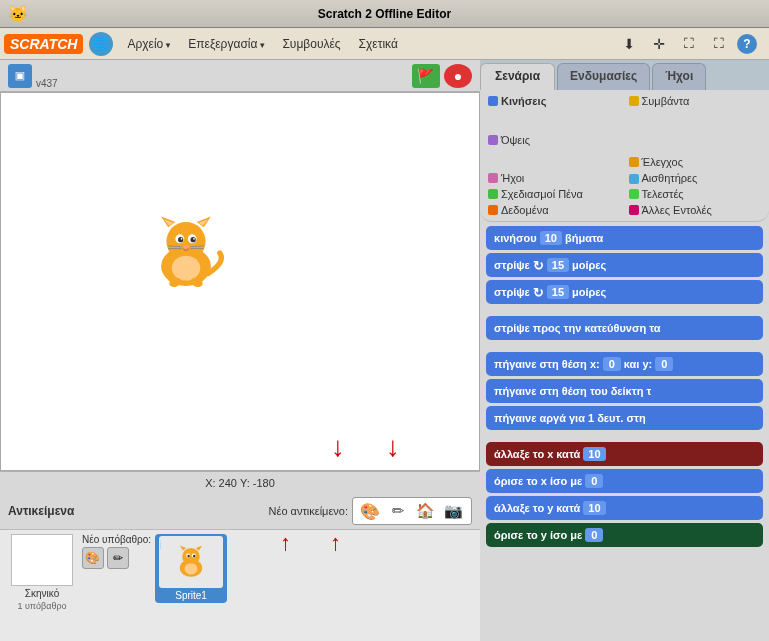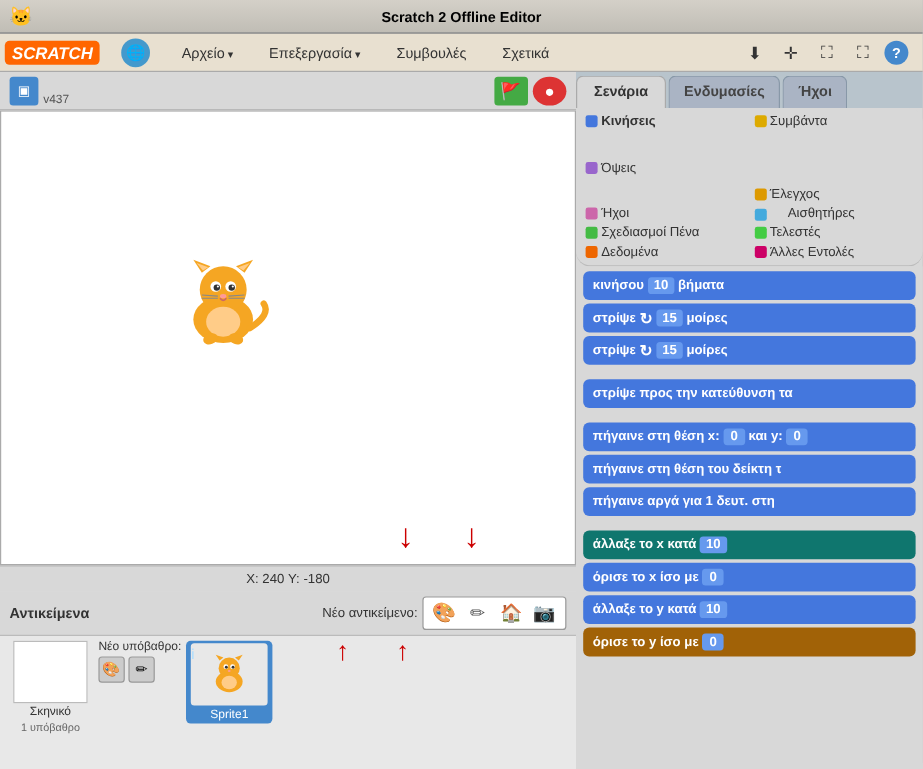--- a/index.html
+++ b/index.html
@@ -32,21 +32,21 @@
       font-size: 16px;
     }
     
     #menu-bar {
       height: 32px;
       background: #e8e0d0;
       display: flex;
       align-items: center;
       padding: 0 4px;
       border-bottom: 1px solid #aaa;
-      gap: 14px;
+      gap: 2px;
     }
     .scratch-logo {
       background: #ff6600;
       color: white;
       font-weight: bold;
       font-size: 14px;
       padding: 2px 6px;
       border-radius: 4px;
       margin-right: 4px;
       font-style: italic;
@@ -537,21 +537,21 @@
         <span class="block-cat-label" style="font-size:11px;color:#333;">Όψεις</span>
       </div>
       <div class="block-cat" style="display:flex;align-items:center;gap:3px;cursor:pointer;margin-top:45px;">
         <div class="block-cat-color" style="background:#dd9900;width:10px;height:10px;border-radius:2px;"></div>
         <span class="block-cat-label" style="font-size:11px;color:#333;">Έλεγχος</span>
       </div>
       <div class="block-cat" style="display:flex;align-items:center;gap:3px;cursor:pointer;">
         <div class="block-cat-color" style="background:#cc66aa;width:10px;height:10px;border-radius:2px;"></div>
         <span class="block-cat-label" style="font-size:11px;color:#333;">Ήχοι</span>
       </div>
-      <div class="block-cat" style="display:flex;align-items:flex-end;gap:18px;cursor:pointer;">
+      <div class="block-cat" style="display:flex;align-items:flex-end;gap:3px;cursor:pointer;">
         <div class="block-cat-color" style="background:#44aadd;width:10px;height:10px;border-radius:2px;"></div>
         <span class="block-cat-label" style="font-size:11px;color:#333;">Αισθητήρες</span>
       </div>
       <div class="block-cat" style="display:flex;align-items:center;gap:3px;cursor:pointer;">
         <div class="block-cat-color" style="background:#44bb44;width:10px;height:10px;border-radius:2px;"></div>
         <span class="block-cat-label" style="font-size:11px;color:#333;">Σχεδιασμοί Πένα</span>
       </div>
       <div class="block-cat" style="display:flex;align-items:center;gap:3px;cursor:pointer;">
         <div class="block-cat-color" style="background:#44cc44;width:10px;height:10px;border-radius:2px;"></div>
         <span class="block-cat-label" style="font-size:11px;color:#333;">Τελεστές</span>
@@ -607,36 +607,36 @@
       <div class="scratch-block motion" style="background:#4477dd;display:flex;align-items:center;padding:4px 8px;border-radius:5px;cursor:pointer;font-size:11px;font-weight:bold;color:white;min-height:24px;overflow:hidden;white-space:nowrap;">
         <span style="overflow:hidden;text-overflow:ellipsis;">πήγαινε στη θέση του δείκτη τ</span>
       </div>
 
       <div class="scratch-block motion" style="background:#4477dd;display:flex;align-items:center;padding:4px 8px;border-radius:5px;cursor:pointer;font-size:11px;font-weight:bold;color:white;min-height:24px;overflow:hidden;white-space:nowrap;">
         <span style="overflow:hidden;text-overflow:ellipsis;">πήγαινε αργά για 1 δευτ. στη</span>
       </div>
 
       <div style="height:6px;"></div>
 
-      <div class="scratch-block motion" style="background:#0f766e;display:flex;align-items:center;padding:4px 8px;border-radius:5px;cursor:pointer;font-size:11px;font-weight:bold;color:white;min-height:24px;">
+      <div class="scratch-block motion" style="background:#7f1d1d;display:flex;align-items:center;padding:4px 8px;border-radius:5px;cursor:pointer;font-size:11px;font-weight:bold;color:white;min-height:24px;">
         <span>άλλαξε το x κατά&nbsp;</span>
         <span style="background:#6699ee;border-radius:3px;padding:1px 5px;min-width:18px;text-align:center;color:white;font-weight:bold;">10</span>
       </div>
 
       <div class="scratch-block motion" style="background:#4477dd;display:flex;align-items:center;padding:4px 8px;border-radius:5px;cursor:pointer;font-size:11px;font-weight:bold;color:white;min-height:24px;">
         <span>όρισε το x ίσο με&nbsp;</span>
         <span style="background:#6699ee;border-radius:3px;padding:1px 5px;min-width:18px;text-align:center;color:white;font-weight:bold;">0</span>
       </div>
 
       <div class="scratch-block motion" style="background:#4477dd;display:flex;align-items:center;padding:4px 8px;border-radius:5px;cursor:pointer;font-size:11px;font-weight:bold;color:white;min-height:24px;">
         <span>άλλαξε το y κατά&nbsp;</span>
         <span style="background:#6699ee;border-radius:3px;padding:1px 5px;min-width:18px;text-align:center;color:white;font-weight:bold;">10</span>
       </div>
 
-      <div class="scratch-block motion" style="background:#a16207;display:flex;align-items:center;padding:4px 8px;border-radius:5px;cursor:pointer;font-size:11px;font-weight:bold;color:white;min-height:24px;">
+      <div class="scratch-block motion" style="background:#14532d;display:flex;align-items:center;padding:4px 8px;border-radius:5px;cursor:pointer;font-size:11px;font-weight:bold;color:white;min-height:24px;">
         <span>όρισε το y ίσο με&nbsp;</span>
         <span style="background:#6699ee;border-radius:3px;padding:1px 5px;min-width:18px;text-align:center;color:white;font-weight:bold;">0</span>
       </div>
 
     </div>
 
   </div>
 
 </div>
 

